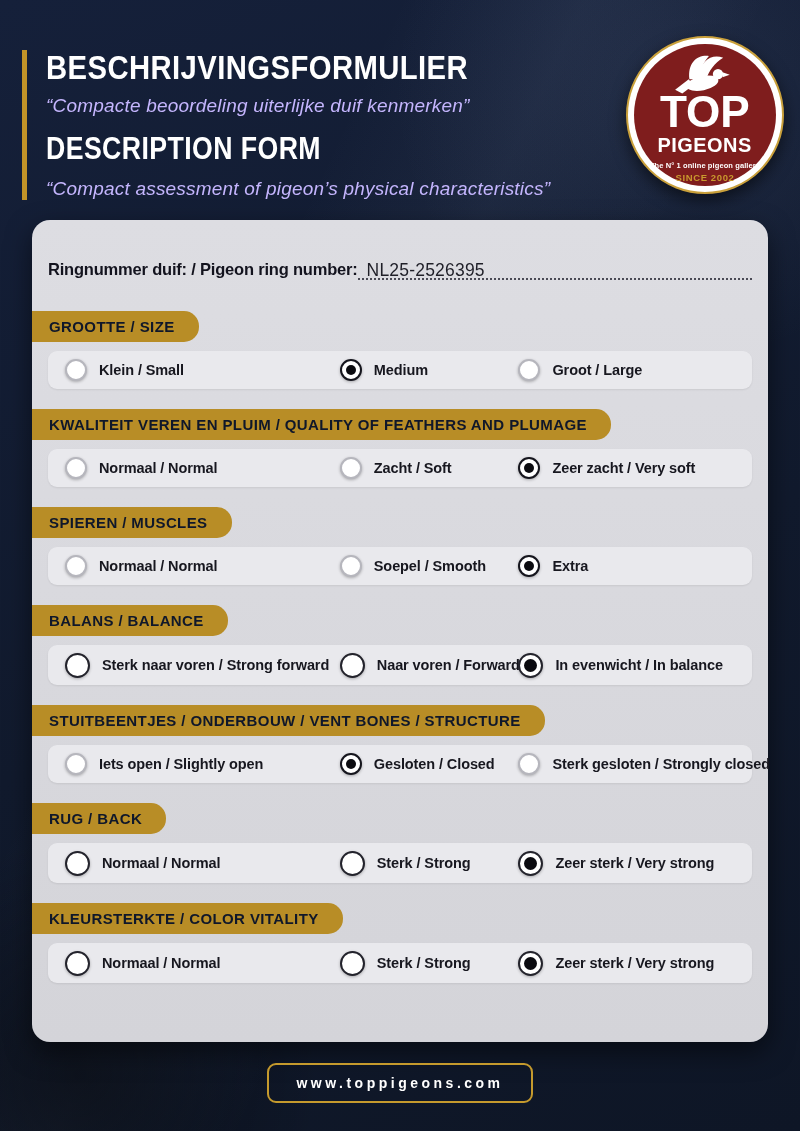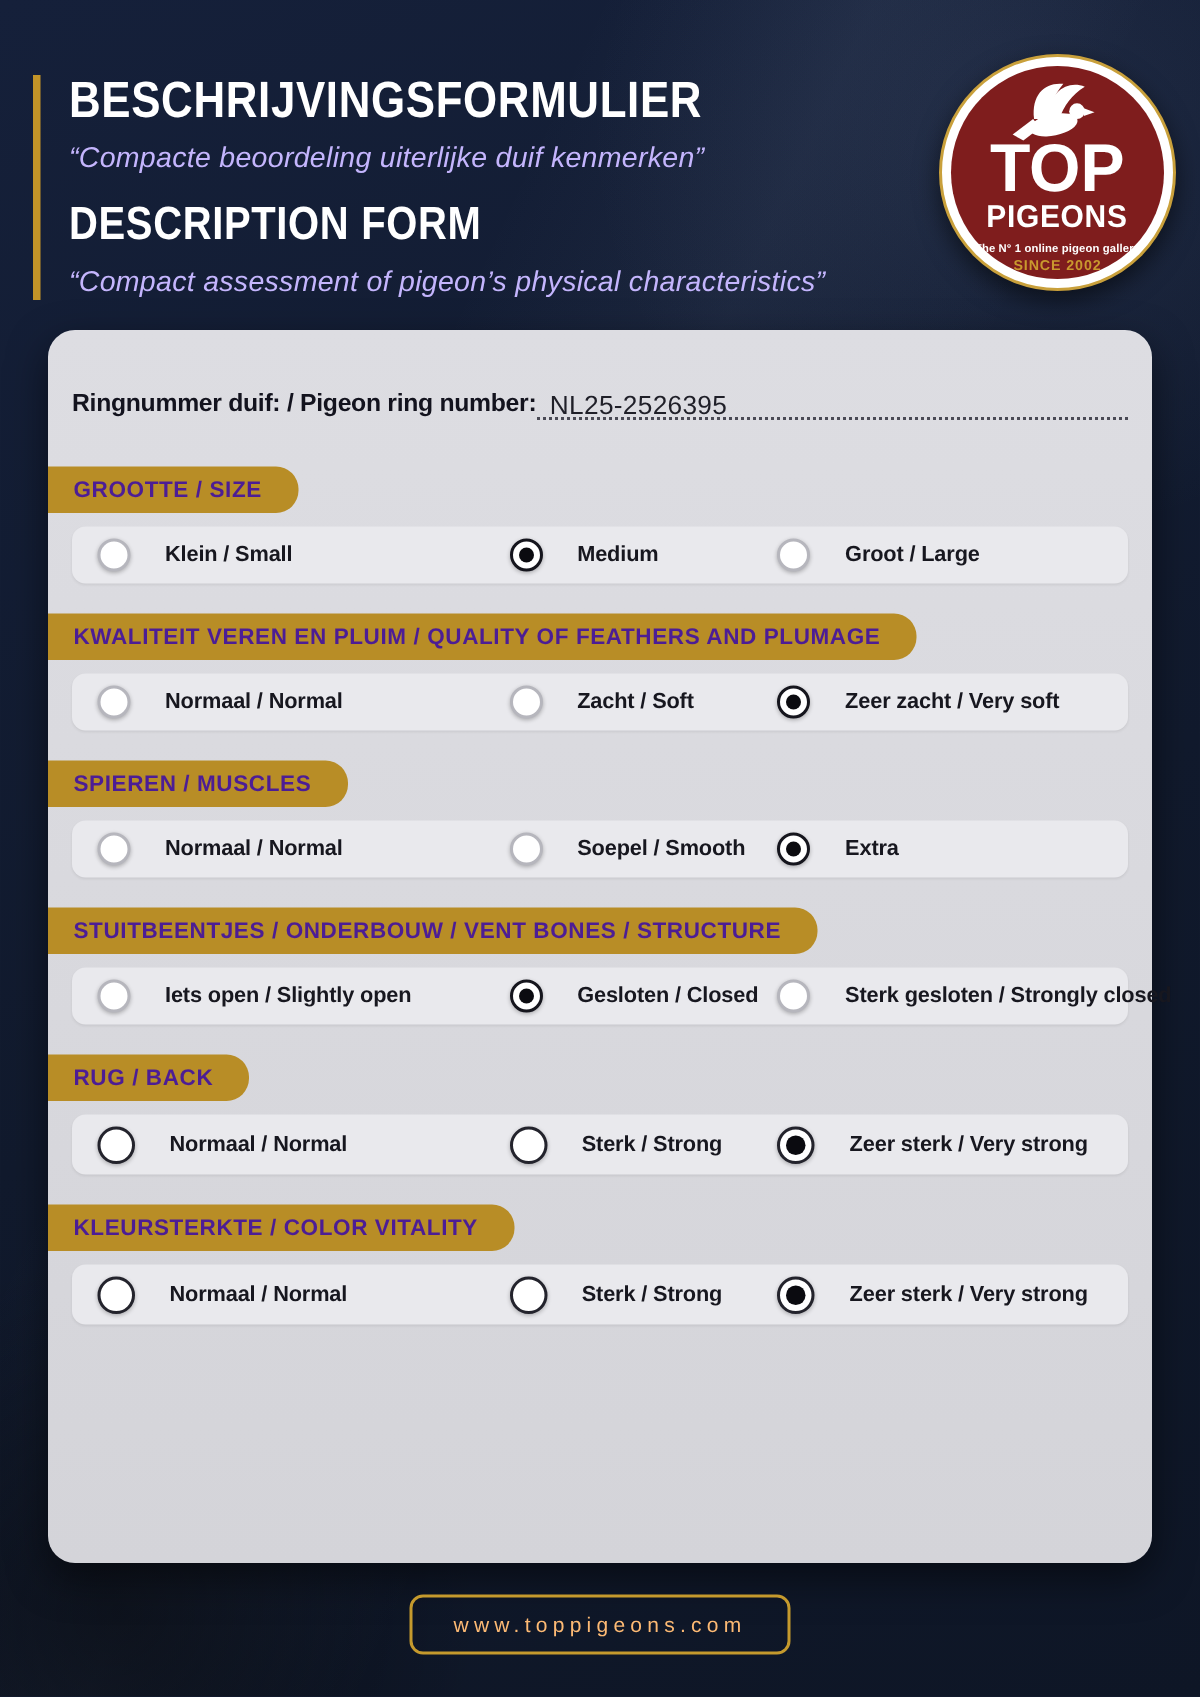--- a/index.html
+++ b/index.html
@@ -53,46 +53,46 @@
   .field { display:flex; align-items:flex-end; margin-bottom:24px; height:26px; }
   .field-label {
     white-space:nowrap; font-size:16.5px; font-weight:bold; color:#13131e;
     letter-spacing:-0.2px; padding-bottom:1px;
   }
   .field-fill { flex:1; border-bottom:2px dotted #4a4a55; padding:0 4px 0 9px; height:26px; display:flex; align-items:flex-end; cursor:text; }
   .field-value { font-size:17.5px; color:#1f1f28; letter-spacing:0.2px; position:relative; top:3px; }
   .section { margin-top:20px; }
   .section.first { margin-top:31px; }
   .pill {
-    display:inline-block; margin-left:-16px; background:#b88d26; color:#4c1d95;
+    display:inline-block; margin-left:-16px; background:#b88d26; color:#0f172a;
     font-size:15px; font-weight:bold; letter-spacing:0.4px;
     padding:7px 24px 7px 17px; border-radius:0 15px 15px 0;
   }
   .row {
     margin-top:9px; background:#e9e9ed; border-radius:9px; height:38px;
     display:grid; grid-template-columns:40% 26% 34%; align-items:center;
     padding-left:17px; box-shadow:0 1px 2px rgba(0,0,0,0.08);
   }
   .row.big { height:40px; }
-  .opt { display:flex; align-items:center; gap:23px; white-space:nowrap; cursor:pointer; }
+  .opt { display:flex; align-items:center; gap:12px; white-space:nowrap; cursor:pointer; }
   .radio {
     width:22px; height:22px; border-radius:50%; background:#fff; flex:none;
     border:2px solid #b6b6bd; box-shadow:0 1px 3px rgba(0,0,0,0.28); position:relative;
   }
   .row.big .radio { width:25px; height:25px; border-color:#23232c; }
   .radio.checked { border-color:#15151d; }
   .radio.checked::after {
     content:""; position:absolute; inset:4px; border-radius:50%; background:#0b0b10;
   }
   .opt-label { font-size:14.5px; font-weight:bold; color:#17171f; letter-spacing:-0.1px; }
   
   .footer { position:absolute; left:0; right:0; top:1063px; text-align:center; }
   .site {
     display:inline-block; border:2px solid #c59a2d; border-radius:9px;
-    padding:10px 27px; color:#fdba74; font-weight:normal; font-size:14px; letter-spacing:3.5px;
+    padding:10px 27px; color:#ffffff; font-weight:bold; font-size:14px; letter-spacing:3.5px;
     cursor:pointer;
   }
 </style>
 </head>
 <body>
 
 <div class="bg"></div>
 
 <div class="header">
   <div class="title-nl"><span class="cond">BESCHRIJVINGSFORMULIER</span></div>
@@ -177,20 +177,37 @@
         <span class="radio"></span>
         <span class="opt-label">Soepel / Smooth</span>
       </div>
       <div class="opt">
         <span class="radio checked"></span>
         <span class="opt-label">Extra</span>
       </div>
     </div>
   </div>
 
+  <div class="section">
+    <div class="pill">BALANS / BALANCE</div>
+    <div class="row big">
+      <div class="opt">
+        <span class="radio"></span>
+        <span class="opt-label">Sterk naar voren / Strong forward</span>
+      </div>
+      <div class="opt">
+        <span class="radio"></span>
+        <span class="opt-label">Naar voren / Forward</span>
+      </div>
+      <div class="opt">
+        <span class="radio checked"></span>
+        <span class="opt-label">In evenwicht / In balance</span>
+      </div>
+    </div>
+  </div>
 
   <div class="section">
     <div class="pill">STUITBEENTJES / ONDERBOUW / VENT BONES / STRUCTURE</div>
     <div class="row">
       <div class="opt">
         <span class="radio"></span>
         <span class="opt-label">Iets open / Slightly open</span>
       </div>
       <div class="opt">
         <span class="radio checked"></span>

